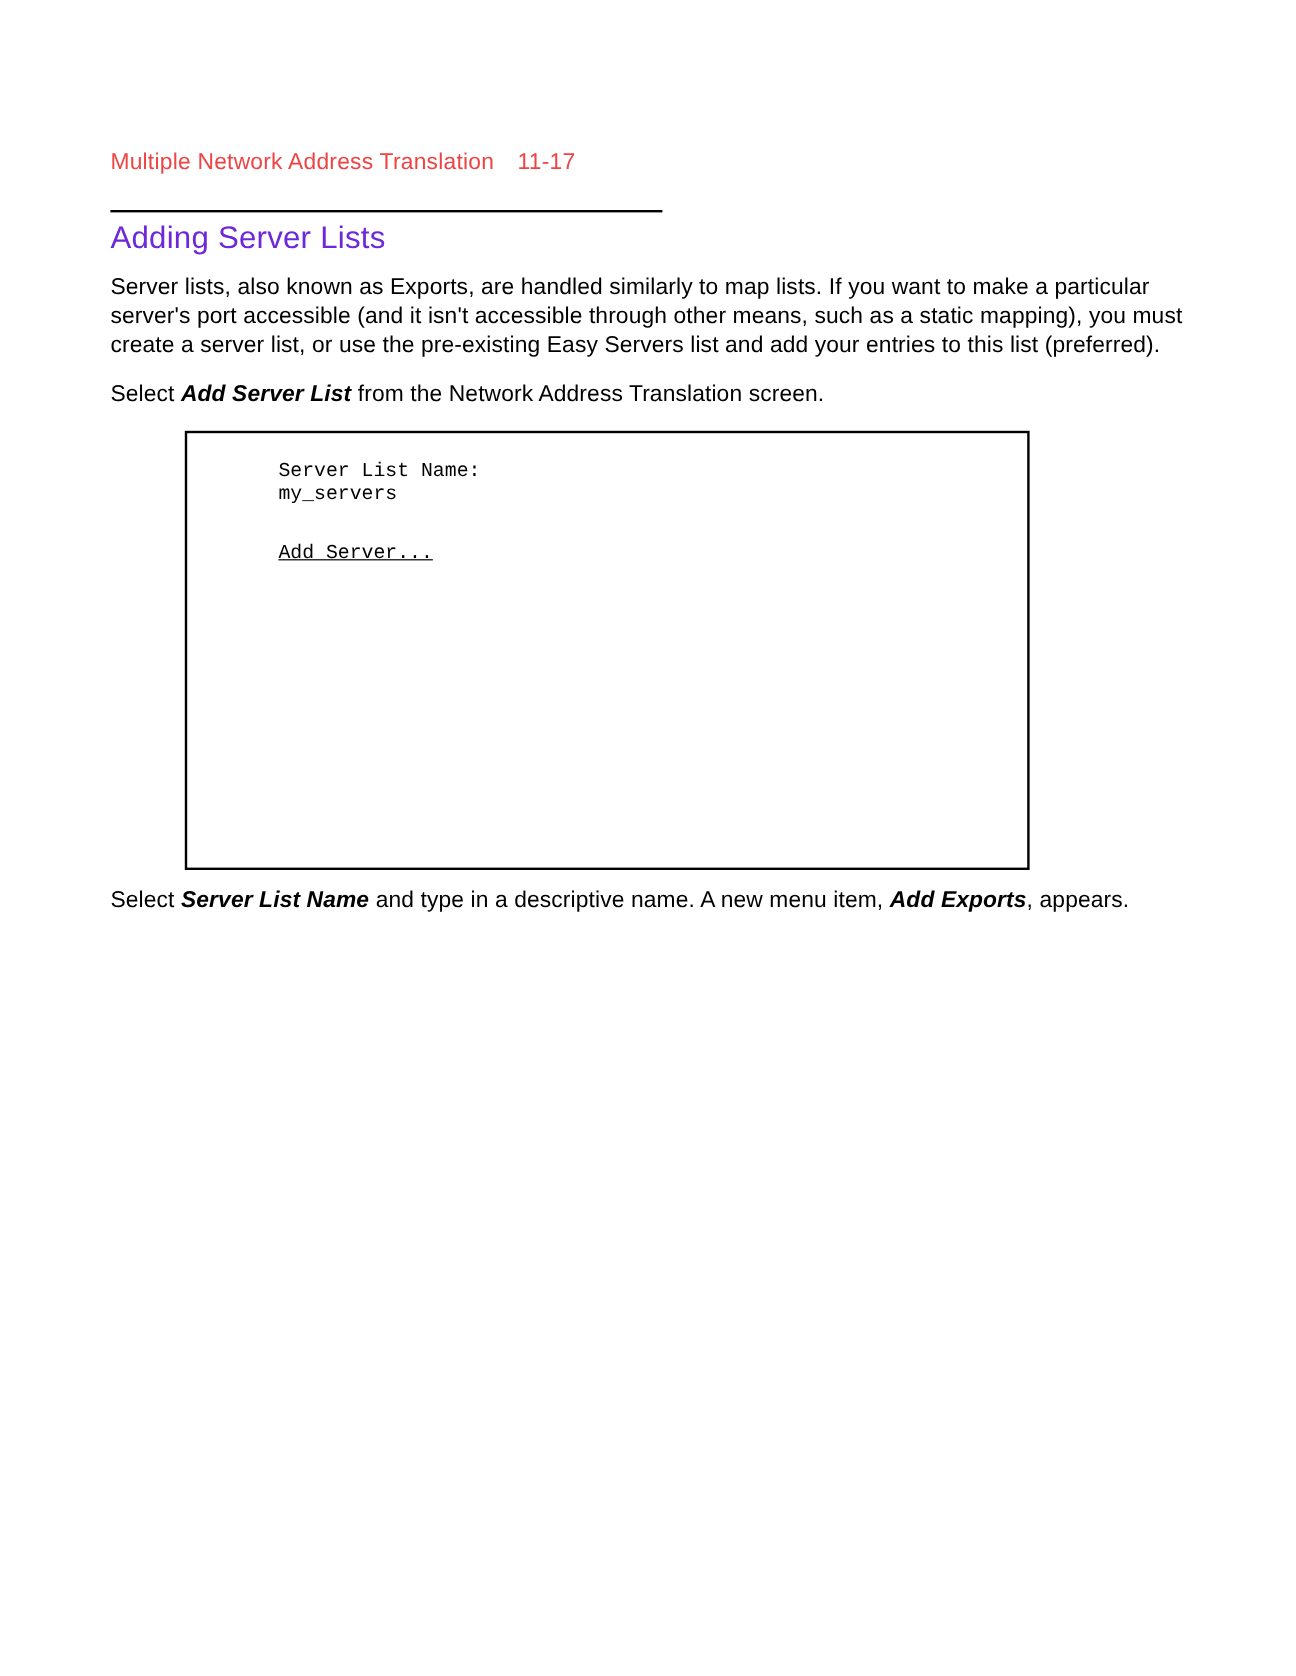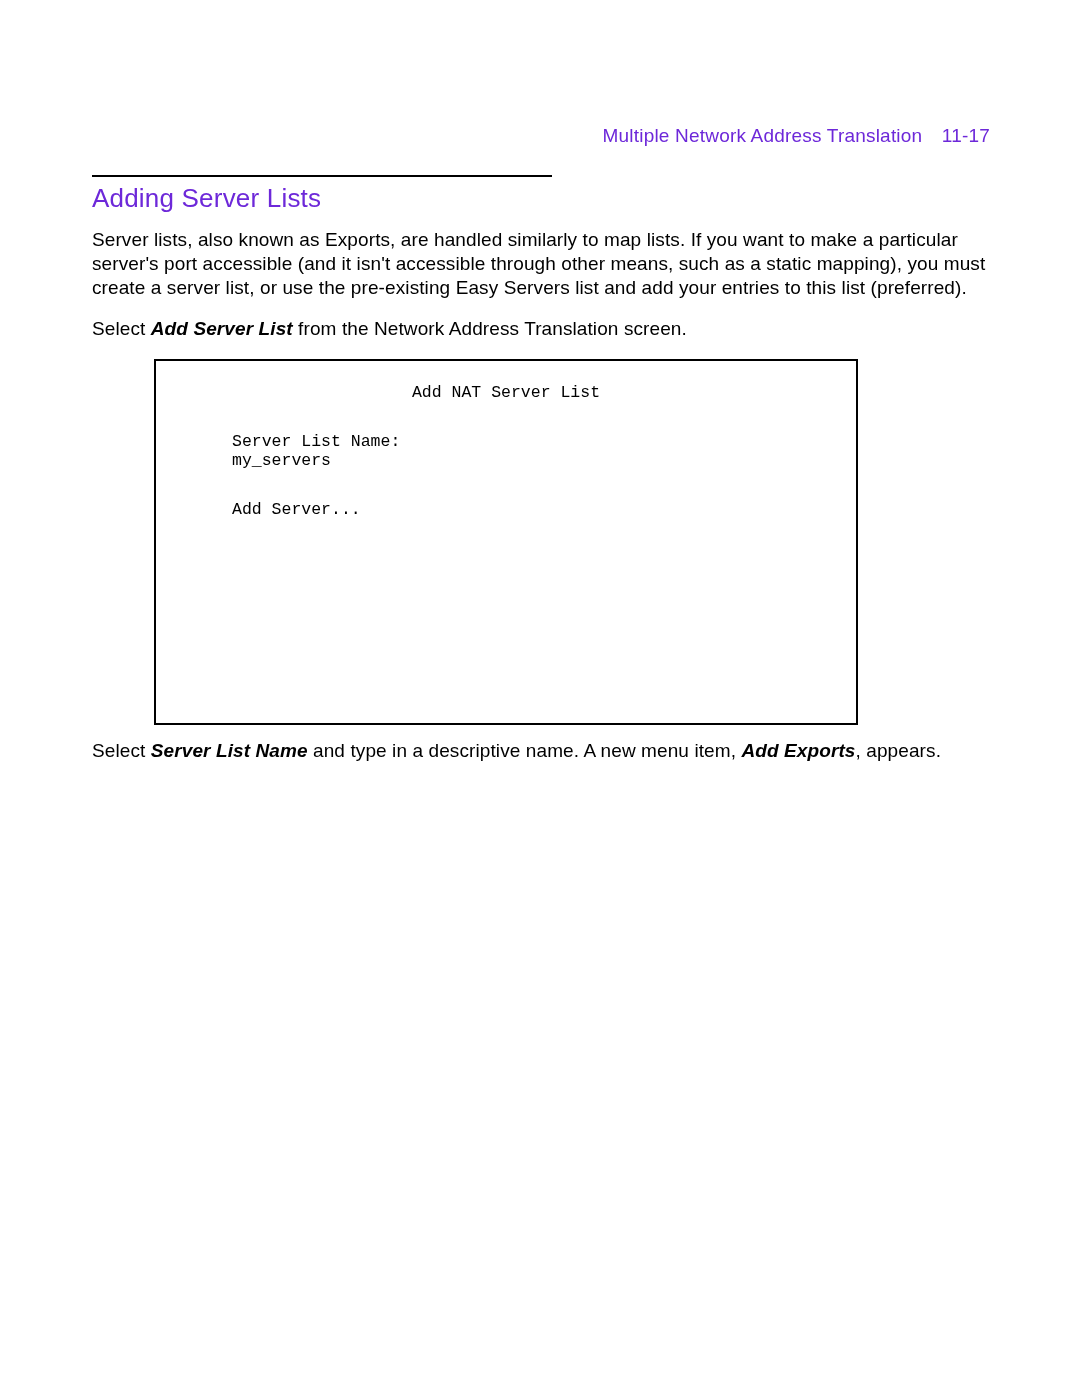--- a/index.html
+++ b/index.html
@@ -9,24 +9,23 @@
     font-family: Arial, Helvetica, sans-serif;
     color: #000000;
     width: 1080px;
     height: 1397px;
     position: relative;
   }
   .page {
     padding: 125px 90px 0 92px;
   }
   .header-line {
-    text-align: right;
     font-size: 19px;
     font-family: Arial, Helvetica, sans-serif;
-    color: #6d28d9;
+    color: #ef4444;
     margin-bottom: 28px;
     letter-spacing: 0.2px;
   }
   .header-line .page-num {
     margin-left: 14px;
   }
   .section-rule {
     border: none;
     border-top: 2px solid #000000;
     width: 460px;
@@ -72,20 +71,21 @@
     padding-left: 46px;
     flex-direction: column;
   }
   .term-label {
     width: 290px;
   }
   .term-value {
   }
   .term-add {
     padding-left: 46px;
+    text-decoration: underline;
   }
 </style>
 </head>
 <body>
 
 <div class="page">
 
   <div class="header-line">
     <span>Multiple Network Address Translation</span>
     <span class="page-num">11-17</span>
@@ -96,21 +96,20 @@
   <h2 class="section-heading">Adding Server Lists</h2>
 
   <p class="body-text">Server lists, also known as Exports, are handled similarly to map lists. If you want to make a particular server's port accessible (and it isn't accessible through other means, such as a static mapping), you must create a server list, or use the pre-existing Easy Servers list and add your entries to this list (preferred).</p>
 
   <p class="body-text">
     <span>Select </span><span class="bold">Add Server List</span><span> from the Network Address Translation screen.</span>
   </p>
 
 
   <div class="terminal-box">
-    <div class="term-title">Add NAT Server List</div>
     <div class="term-row">
       <div class="term-label">Server List Name:</div>
       <div class="term-value">my_servers</div>
     </div>
     <div class="term-add">Add Server...</div>
   </div>
 
   <p class="body-text">
     <span>Select </span><span class="bold">Server List Name</span><span> and type in a descriptive name. A new menu item, </span><span class="bold">Add Exports</span><span>, appears.</span>
   </p>

